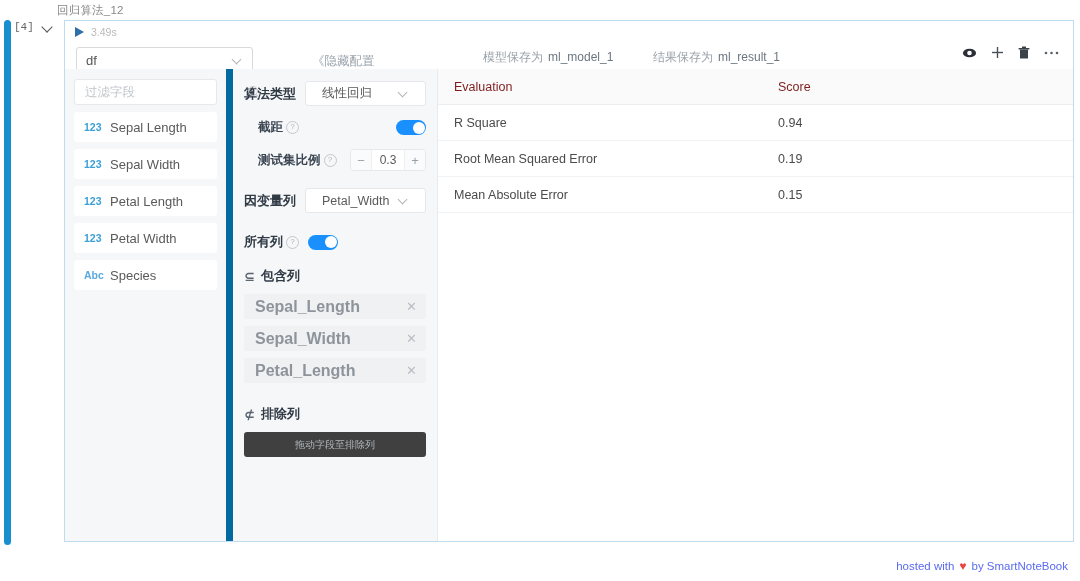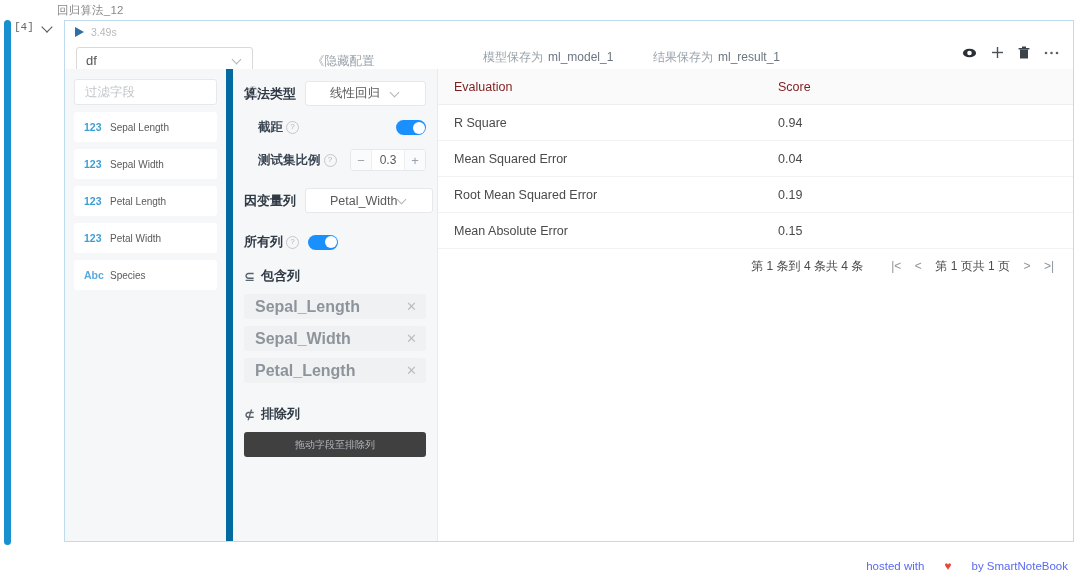--- a/index.html
+++ b/index.html
@@ -141,39 +141,39 @@
   .field-item{
     height:30px;background:#fff;margin-top:7px;border-radius:3px;
     display:flex;align-items:center;padding:0 4px 0 10px;
     cursor:grab;box-sizing:border-box;
   }
   .f-type{
     font-size:10.5px;font-weight:bold;color:#3c9fd6;width:26px;flex:0 0 auto;
     font-family:"Liberation Sans",sans-serif;
   }
   .f-type.abc{color:#5aa9dd;}
-  .f-name{font-size:10px;color:#5a5a5a;}
+  .f-name{font-size:13px;color:#5a5a5a;}
 
   
   .cfg-row{display:flex;align-items:center;margin-bottom:13px;}
   .cfg-label{
     font-size:13px;color:#303a45;font-weight:bold;white-space:nowrap;
     display:flex;align-items:center;
   }
   .cfg-label.sub{font-weight:bold;color:#3b4652;font-size:12.5px;}
   .qmark{
     display:inline-block;width:11px;height:11px;border-radius:50%;
     border:1px solid #c3c8ce;color:#aeb4ba;font-size:8px;line-height:10px;
     text-align:center;margin-left:3px;font-weight:normal;cursor:help;
     font-family:"Liberation Sans",sans-serif;
   }
   .cfg-select{
     flex:1;margin-left:9px;height:25px;
     background:#fff;border:1px solid #e6e8eb;border-radius:3px;
-    display:flex;align-items:center;padding:0 24px;box-sizing:border-box;cursor:pointer;
+    display:flex;align-items:center;padding:0 16px;box-sizing:border-box;cursor:pointer;
   }
   .cfg-select .val{flex:1;font-size:12.5px;color:#5a5a5a;}
 
   .indent1{padding-left:14px;}
   .indent2{padding-left:14px;}
 
   .toggle{
     width:30px;height:15px;border-radius:9px;background:#1a90ff;
     position:relative;cursor:pointer;flex:0 0 auto;
   }
@@ -244,21 +244,21 @@
   .pg-total{margin-right:22px;white-space:nowrap;}
   .pg-btn{
     width:22px;height:22px;display:flex;align-items:center;justify-content:center;
     color:#8d949b;font-size:12px;cursor:pointer;user-select:none;
   }
   .pg-text{margin:0 6px;white-space:nowrap;}
 
   
   .footer{
     position:absolute;right:12px;bottom:8px;
-    font-size:11.5px;color:#5b6af0;display:flex;align-items:center;gap:20px;
+    font-size:11.5px;color:#5b6af0;display:flex;align-items:center;gap:5px;
   }
   .heart{color:#e8463c;font-size:12px;}
 </style>
 </head>
 <body>
 
 <div class="cell-title">回归算法_12</div>
 
 <div class="cell-bar"></div>
 
@@ -428,42 +428,30 @@
             <th class="col-eval">Evaluation</th>
             <th>Score</th>
           </tr>
         </thead>
         <tbody>
           <tr>
             <td>R Square</td>
             <td>0.94</td>
           </tr>
           <tr>
-            <td>Mean Squared Error</td>
-            <td>0.04</td>
-          </tr>
-          <tr>
             <td>Root Mean Squared Error</td>
             <td>0.19</td>
           </tr>
           <tr>
             <td>Mean Absolute Error</td>
             <td>0.15</td>
           </tr>
         </tbody>
       </table>
 
-      <div class="pager">
-        <span class="pg-total">第 1 条到 4 条共 4 条</span>
-        <span class="pg-btn">|&lt;</span>
-        <span class="pg-btn">&lt;</span>
-        <span class="pg-text">第 1 页共 1 页</span>
-        <span class="pg-btn">&gt;</span>
-        <span class="pg-btn">&gt;|</span>
-      </div>
     </div>
 
   </div>
 </div>
 
 <div class="footer">
   <span>hosted with</span>
   <span class="heart">♥</span>
   <span>by SmartNoteBook</span>
 </div>

